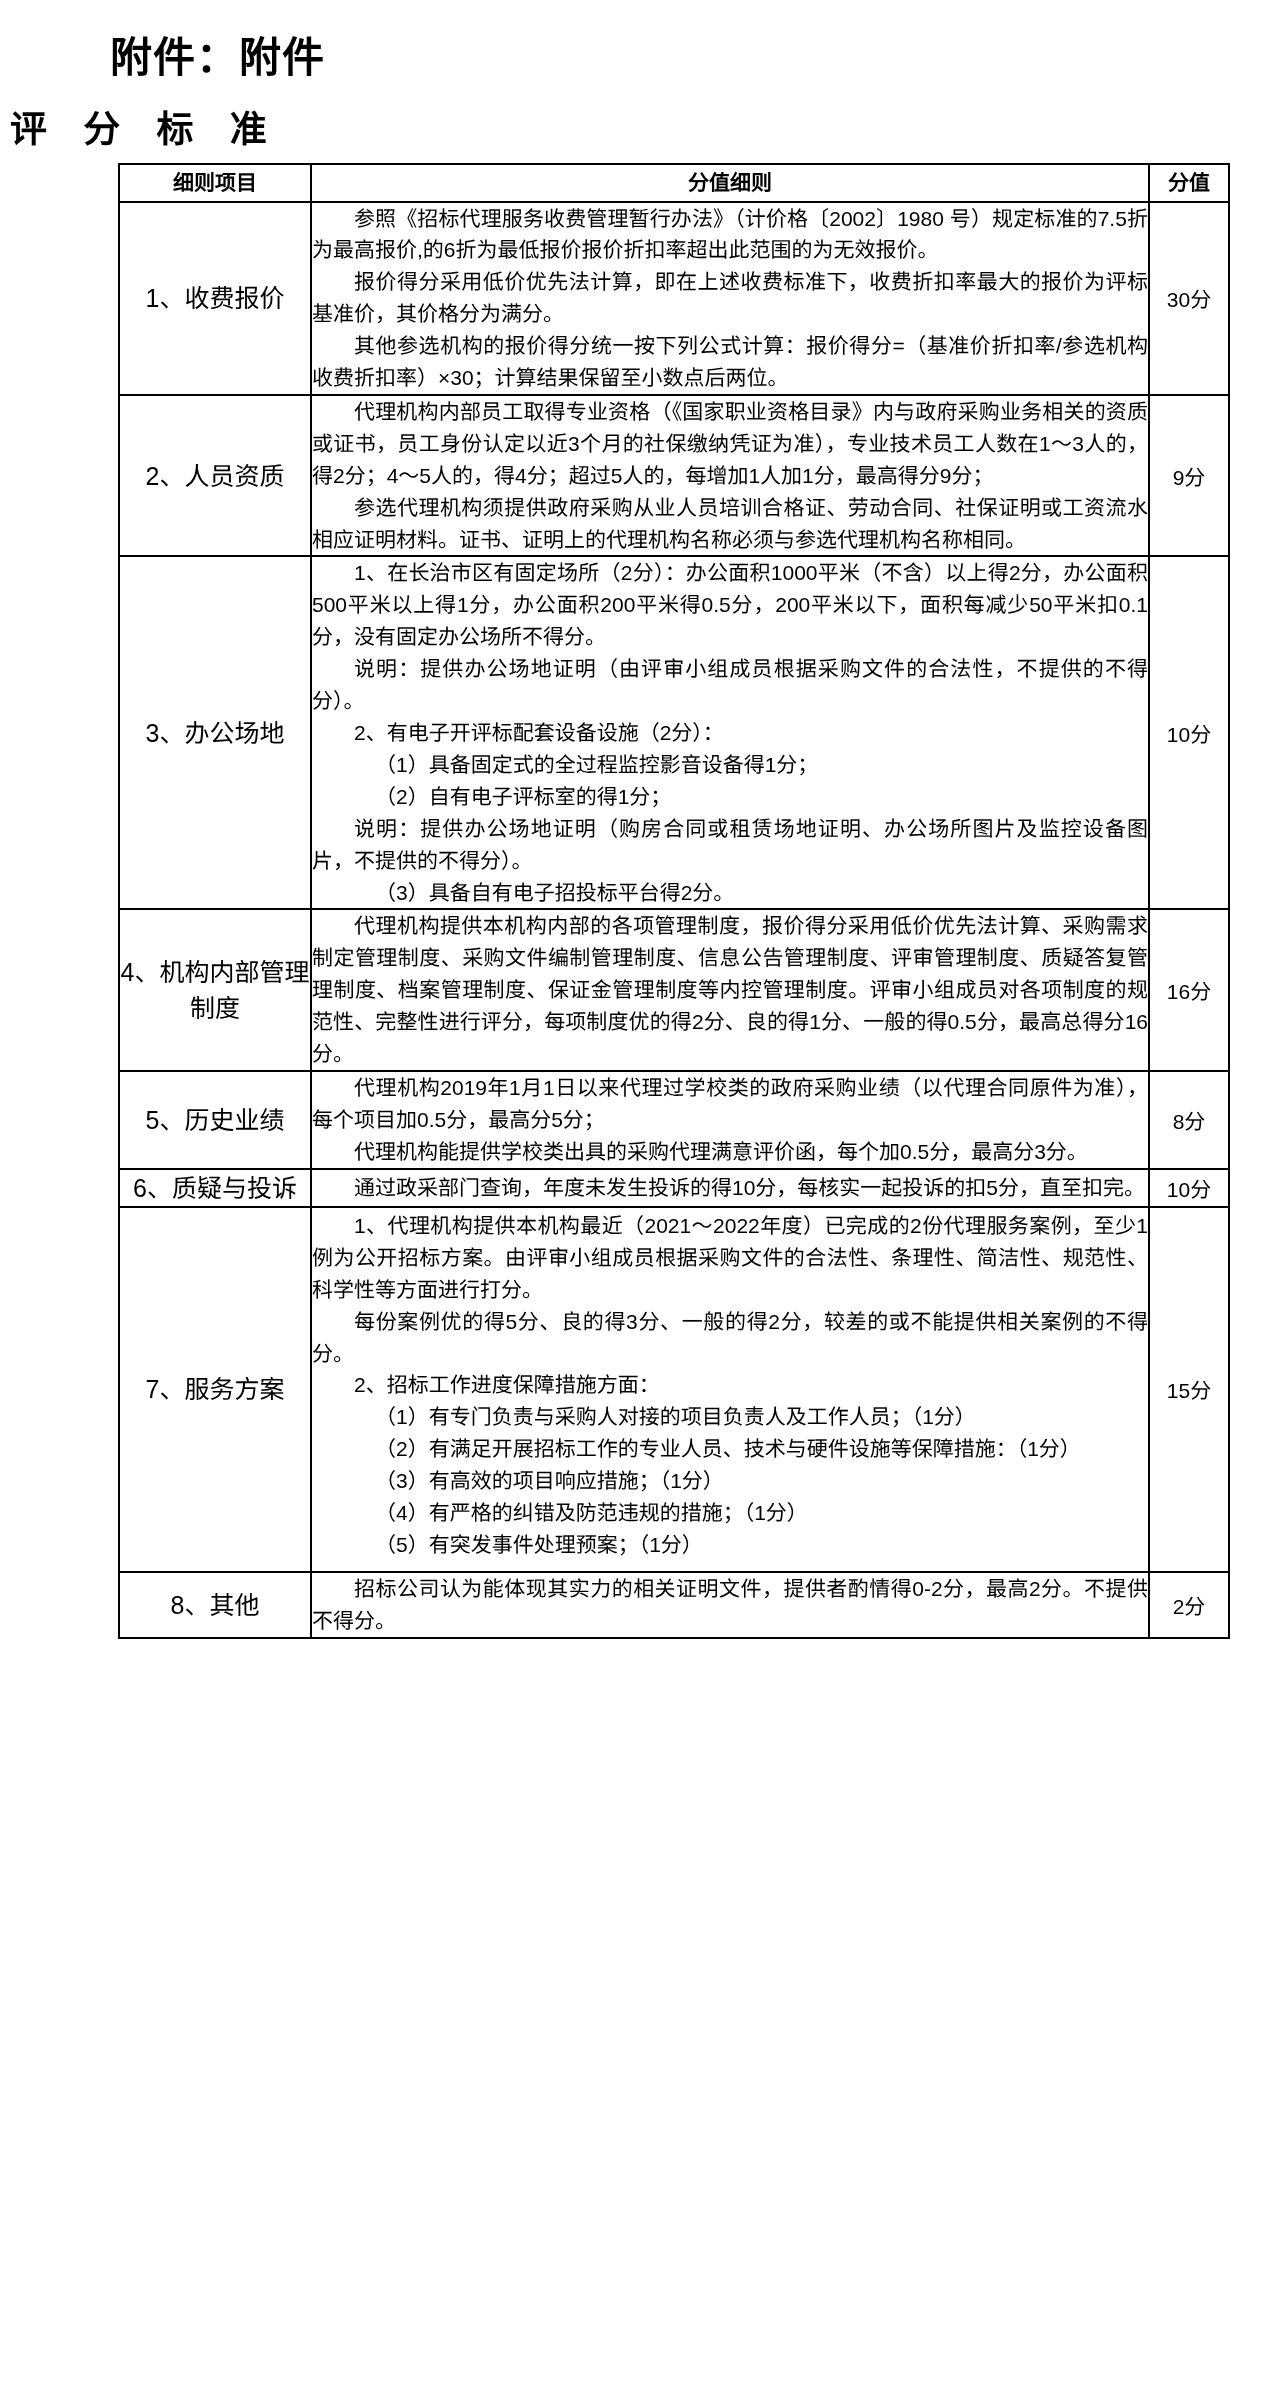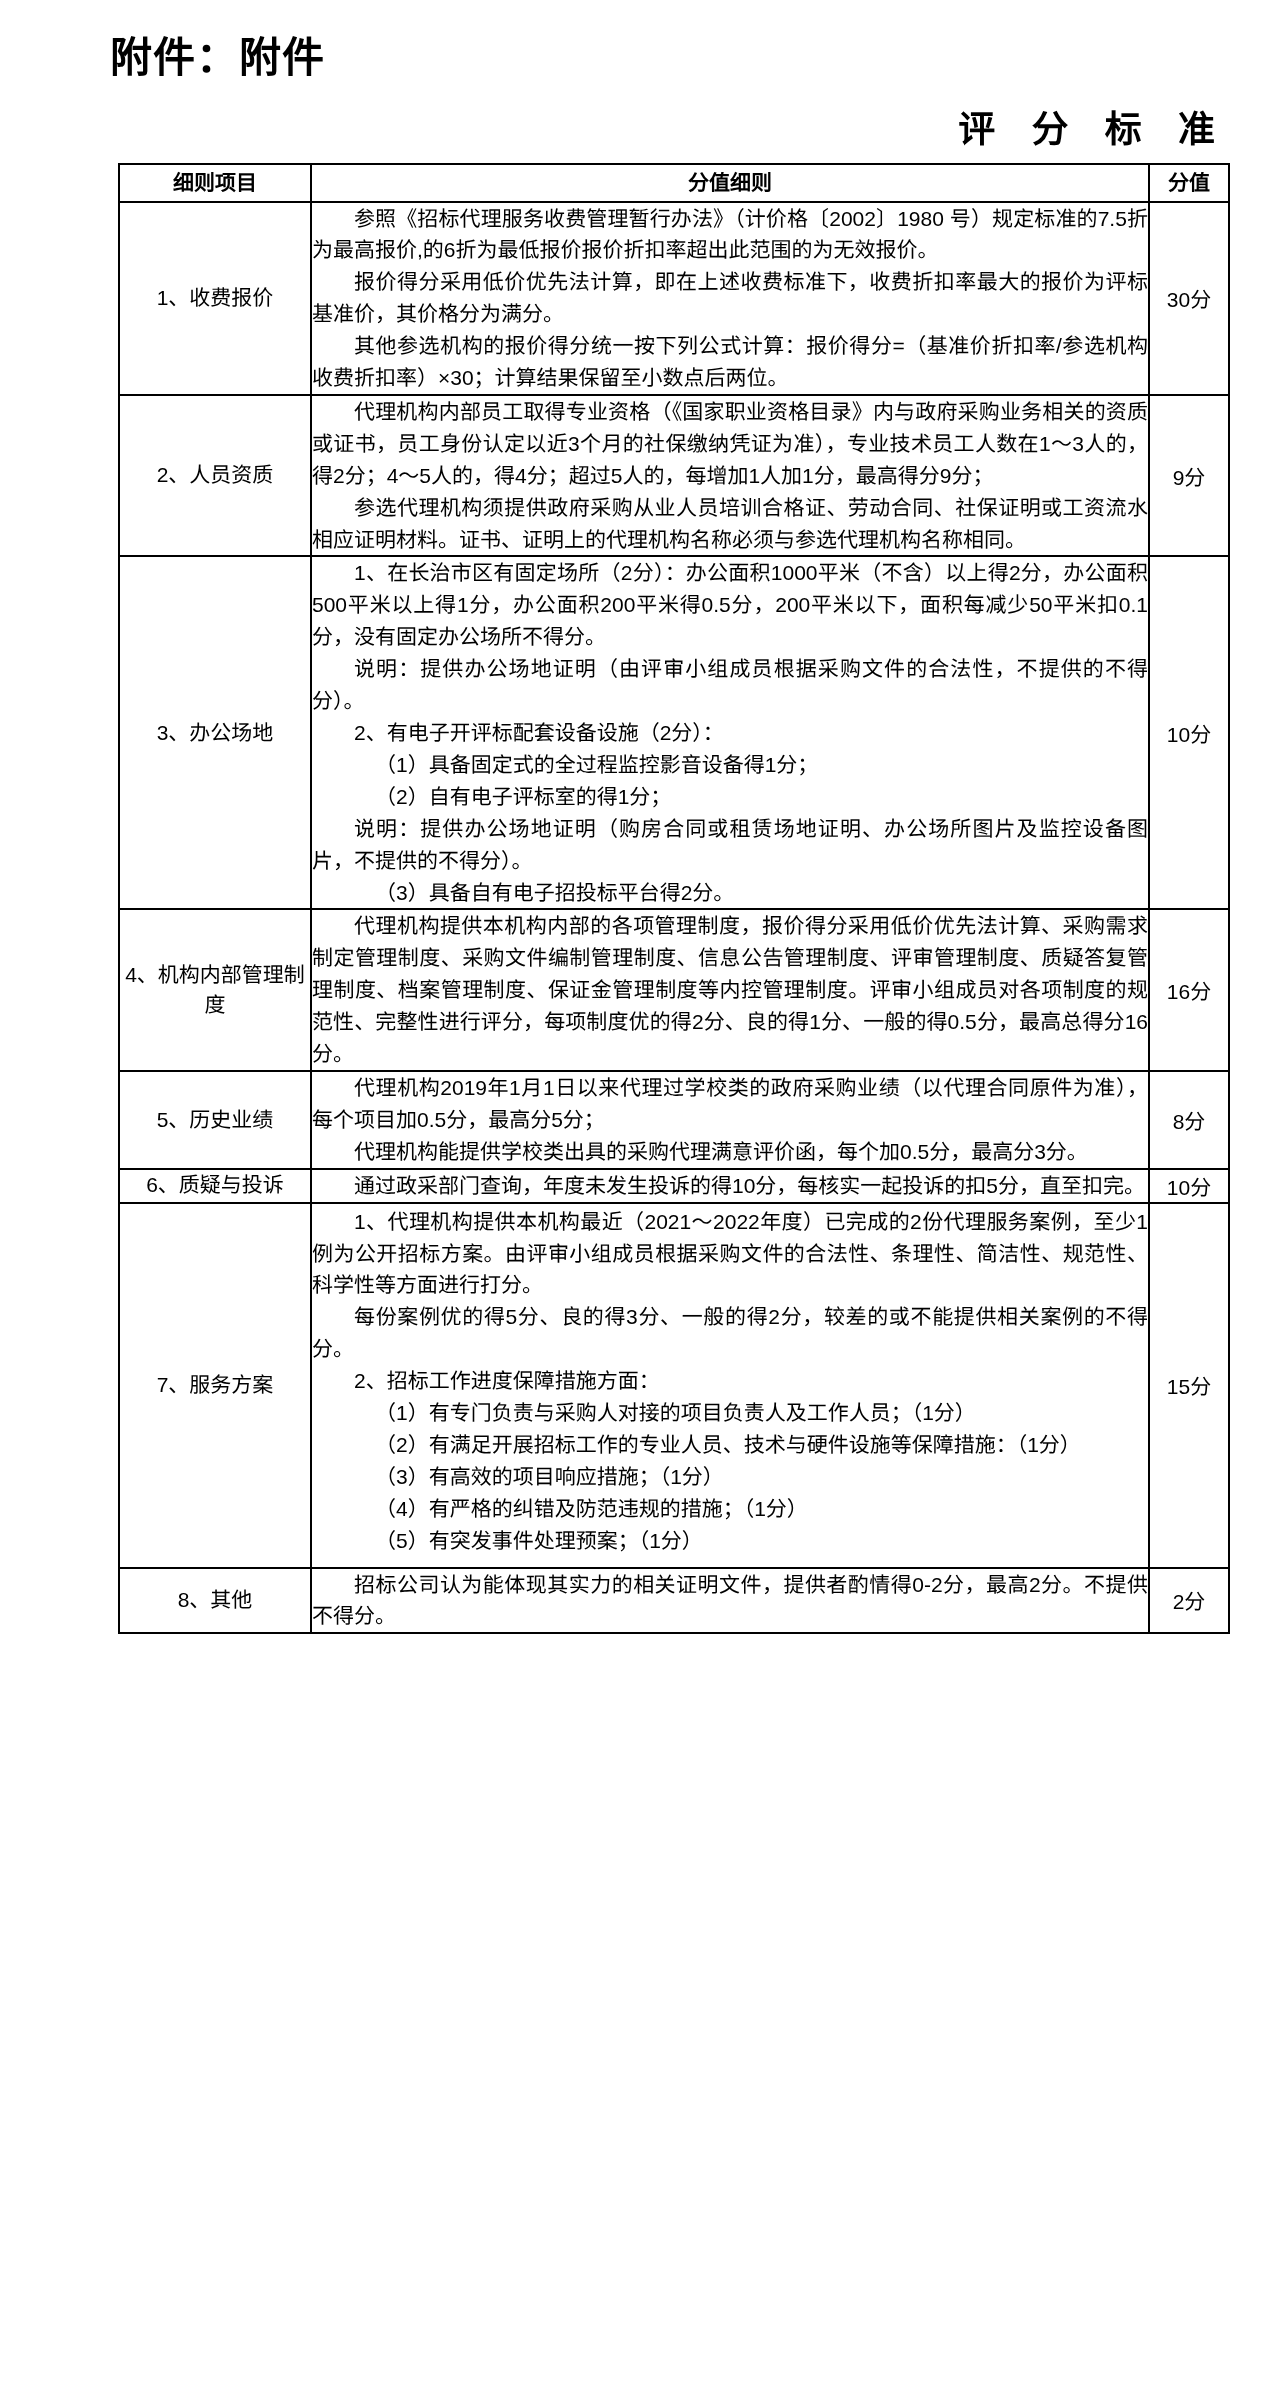--- a/index.html
+++ b/index.html
@@ -31,21 +31,21 @@
     font-family: "Liberation Sans", "DejaVu Sans", sans-serif;
     font-size: 42px;
     font-weight: 700;
     letter-spacing: 1px;
     line-height: 1.25;
     white-space: pre;
   }
 
   
   .doc-title {
-    text-align: right;
+    text-align: left;
     font-family: "Liberation Sans", "DejaVu Sans", sans-serif;
     font-size: 37px;
     font-weight: 700;
     letter-spacing: 13px;
     padding: 14px 0 10px 0;
     margin-left: 10px;
   }
 
   
   .table-wrap {
@@ -77,21 +77,21 @@
     font-size: 21px;
     font-weight: 700;
     height: 36px;
     line-height: 36px;
     padding: 2px 0 4px 0;
   }
 
   td.item-cell {
     text-align: center;
     font-family: "Liberation Sans", "DejaVu Sans", sans-serif;
-    font-size: 21px;
+    font-size: 25px;
     line-height: 1.45;
     padding: 4px 6px;
   }
 
   td.rule-cell {
     font-family: "Liberation Sans", "DejaVu Sans", sans-serif;
     font-size: 21px;
     line-height: 1.52;
     padding: 6px 5px 6px 6px;
     text-align: justify;

